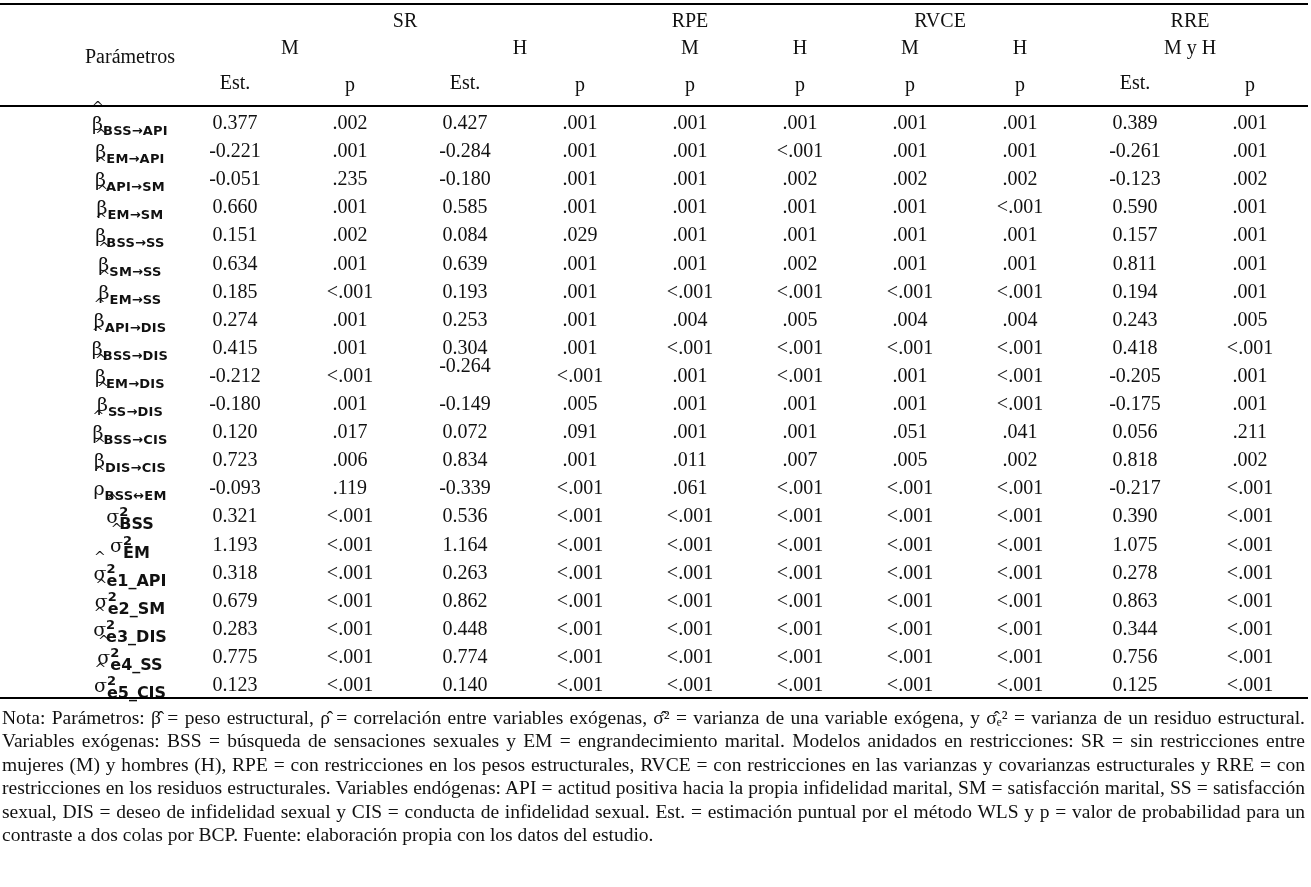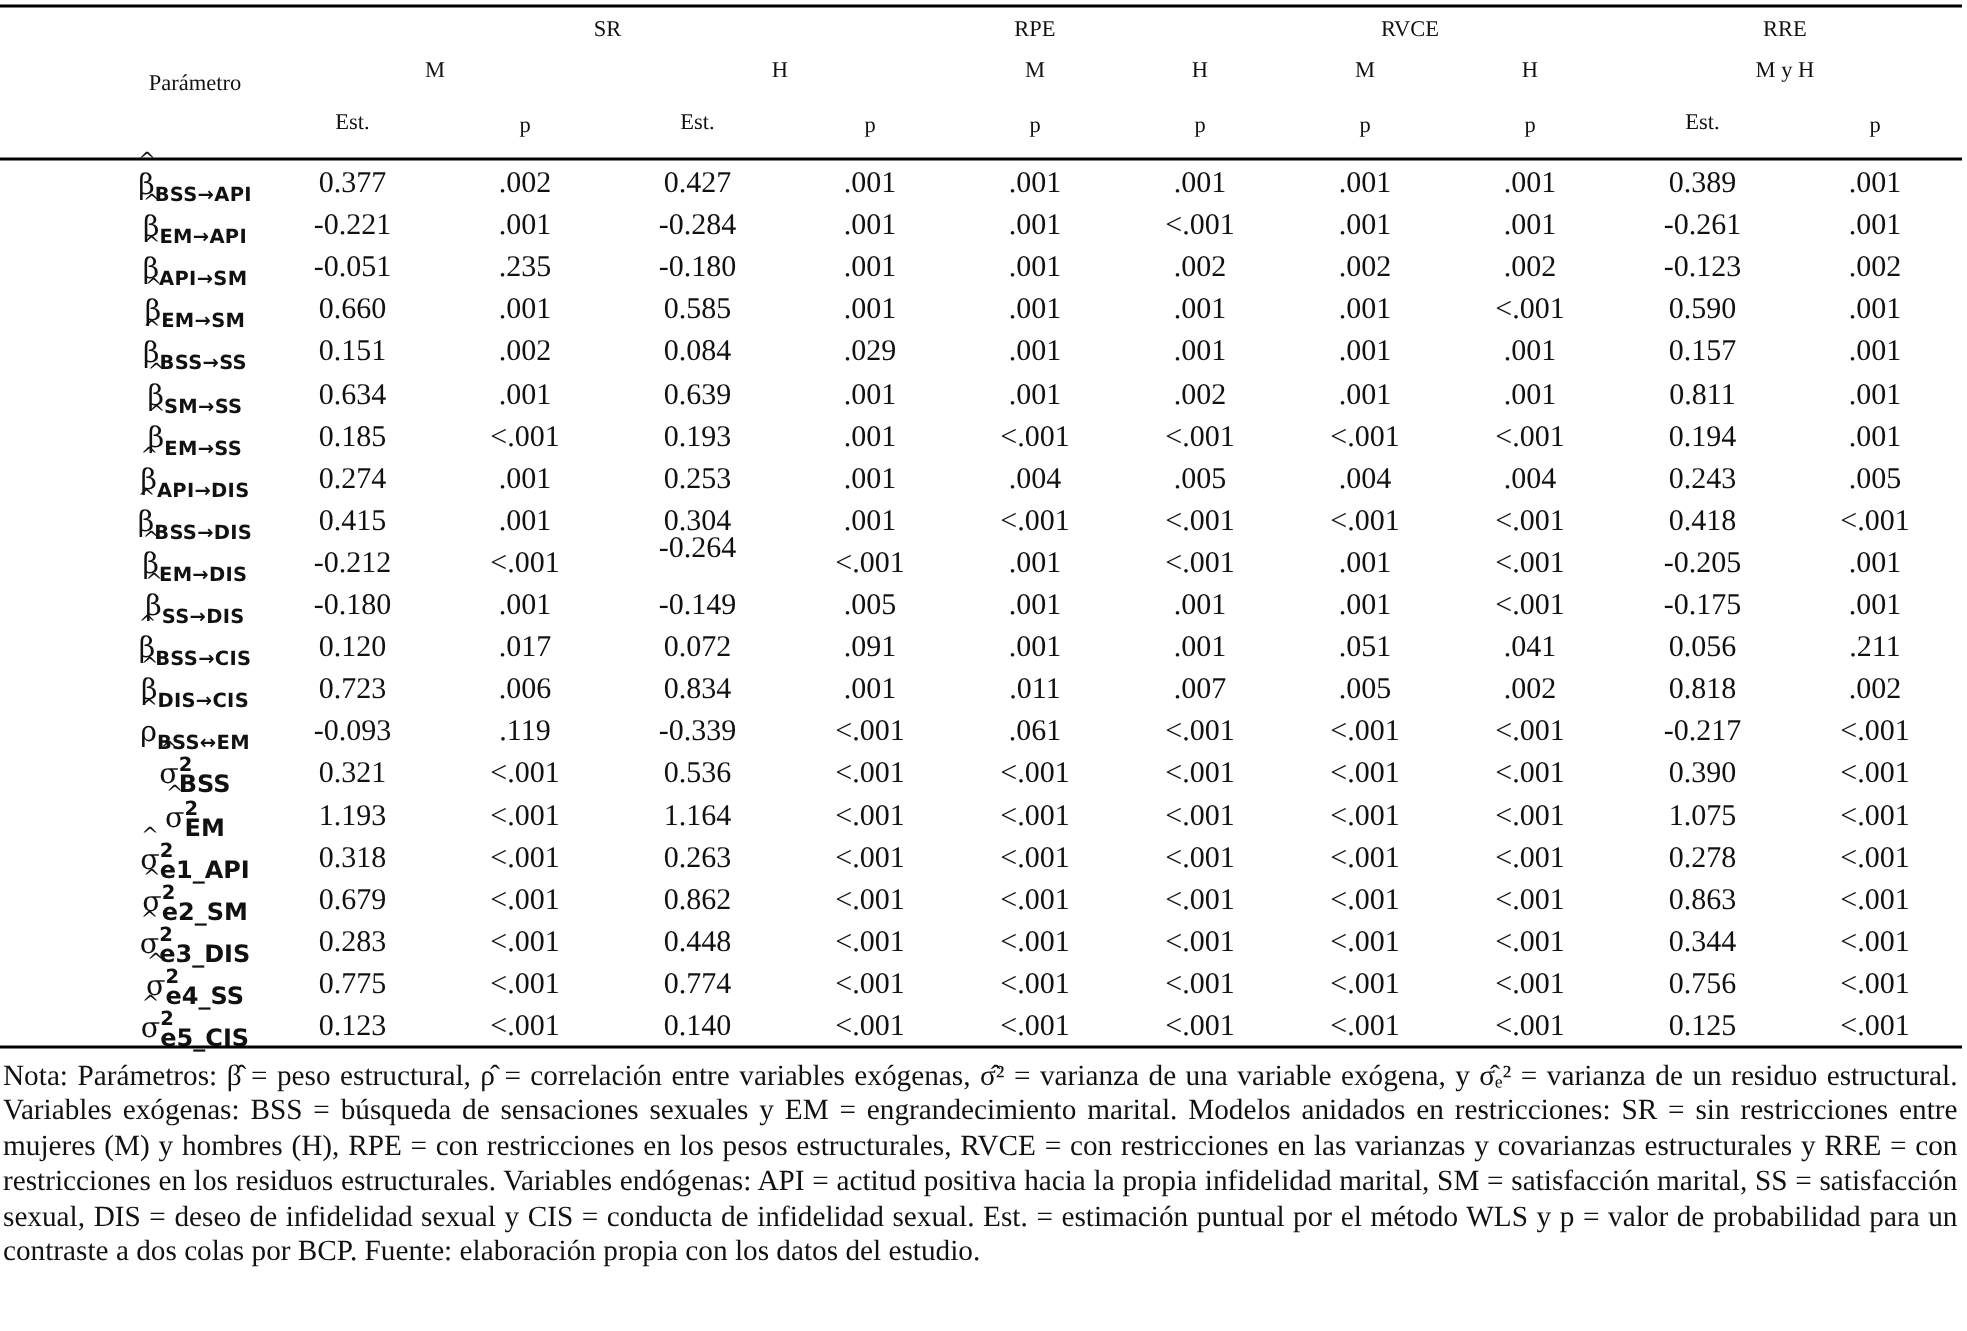--- a/index.html
+++ b/index.html
@@ -1,39 +1,39 @@
 <!DOCTYPE html>
 <html><head>
 <meta charset="utf-8">
 <style>
   html, body { margin:0; padding:0; background:#ffffff; }
   body { width:1311px; height:887px; overflow:hidden; position:relative;
          font-family:"Liberation Serif", "DejaVu Serif", serif; color:#111; }
   .wrap { position:absolute; left:0; top:0; width:1311px; }
   .rule { position:absolute; left:0; width:1308px; height:2px; background:#000; }
-  .hdr { position:absolute; font-size:15px; line-height:22px; text-align:center; white-space:nowrap; }
+  .hdr { position:absolute; font-size:20px; line-height:22px; text-align:center; white-space:nowrap; }
   .cell { position:absolute; font-size:20px; line-height:22px; text-align:center; white-space:nowrap; }
   .param { position:absolute; width:200px; left:30px; text-align:center; font-size:20px; line-height:22px; white-space:nowrap; }
   .sym { font-family:"DejaVu Serif", serif; font-size:19px; position:relative; display:inline-block; }
   .hat { position:absolute; left:0; right:0; top:-12px; text-align:center; font-size:14px; line-height:14px; }
   .sub { font-family:"DejaVu Sans", sans-serif; font-weight:bold; font-size:13px; vertical-align:-5px; letter-spacing:0.2px; }
   .supsub { display:inline-block; vertical-align:-6px; line-height:12px; text-align:left; }
   .supsub .sp { display:block; font-family:"DejaVu Sans", sans-serif; font-weight:bold; font-size:13px; }
   .supsub .sb { display:block; font-family:"DejaVu Sans", sans-serif; font-weight:bold; font-size:16px; }
   .note { position:absolute; left:2px; top:706px; width:1303px; font-size:19.5px; line-height:23.4px;
           text-align:justify; }
   .note p { margin:0; }
 </style>
 </head>
 <body>
 
 <div class="wrap">
   <div class="rule" style="top:3px"></div>
 
-  <div class="hdr" style="left:30px;width:200px;top:45px;">Parámetro</div>
+  <div class="hdr" style="left:30px;width:200px;top:45px;">Parámetros</div>
 
   <div class="hdr" style="left:360px;width:90px;top:9px;">SR</div>
   <div class="hdr" style="left:640px;width:100px;top:9px;">RPE</div>
   <div class="hdr" style="left:890px;width:100px;top:9px;">RVCE</div>
   <div class="hdr" style="left:1140px;width:100px;top:9px;">RRE</div>
 
   <div class="hdr" style="left:250px;width:80px;top:36px;">M</div>
   <div class="hdr" style="left:480px;width:80px;top:36px;">H</div>
   <div class="hdr" style="left:650px;width:80px;top:36px;">M</div>
   <div class="hdr" style="left:760px;width:80px;top:36px;">H</div>

